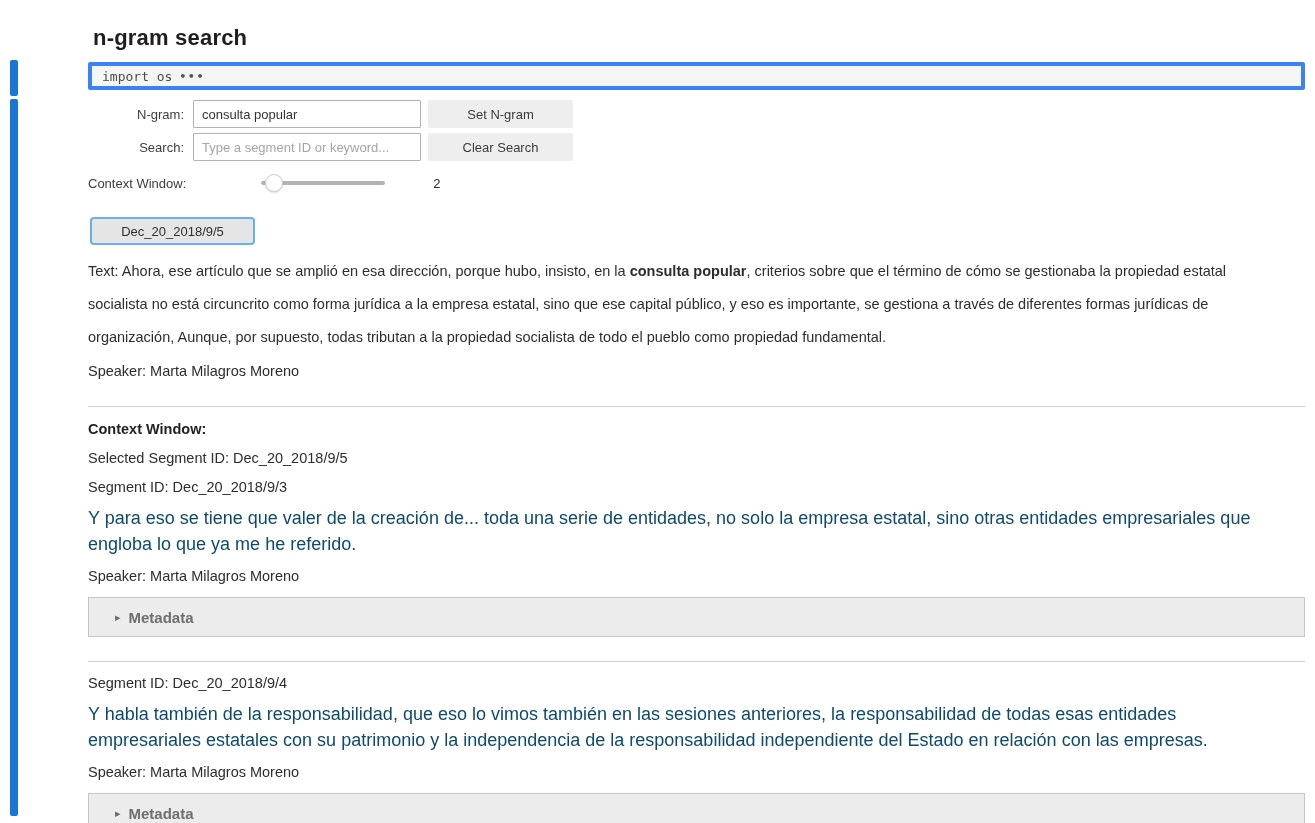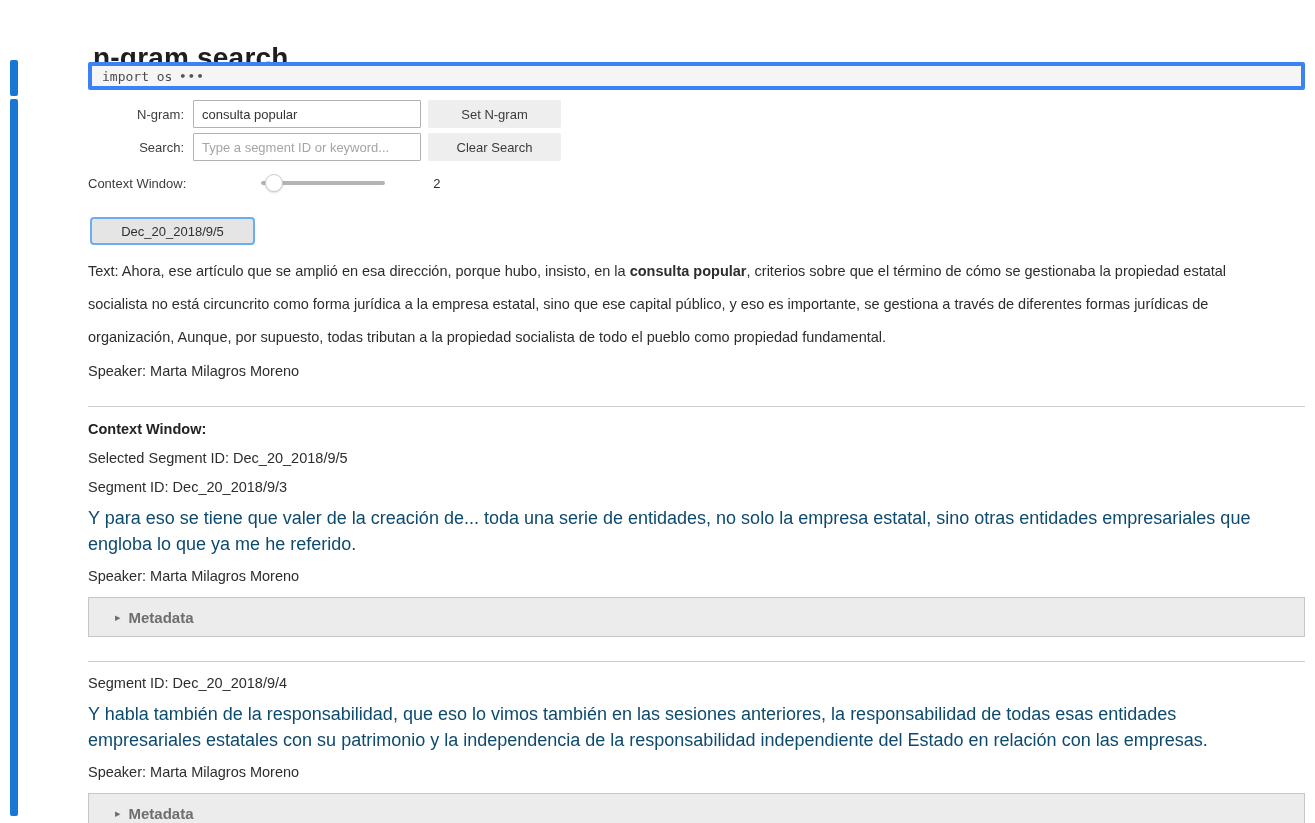--- a/index.html
+++ b/index.html
@@ -5,41 +5,41 @@
   html,body{margin:0;padding:0;}
   body{
     width:1315px;height:823px;position:relative;overflow:hidden;
     background:#ffffff;color:#333;
     font-family:"Liberation Sans",sans-serif;
   }
   .cell-bar{position:absolute;left:10px;width:8px;background:#1976d2;border-radius:2px;}
   .cell-bar.code{top:60px;height:36px;}
   .cell-bar.output{top:99px;height:717px;}
 
-  .page-title{position:absolute;left:93px;top:23px;font-size:28px;font-weight:700;color:#1e1e1e;letter-spacing:.2px;}
+  .page-title{position:absolute;left:93px;top:10px;font-size:22px;font-weight:700;color:#1e1e1e;letter-spacing:.2px;}
 
   .content{position:absolute;left:88px;top:62px;width:1217px;}
 
   .code-cell{
     height:28px;box-sizing:border-box;background:#f5f5f5;border:4px solid #3b82f6;border-radius:2px;
     display:flex;align-items:center;padding-left:10px;cursor:pointer;
     font-family:"DejaVu Sans Mono","Liberation Mono",monospace;font-size:13px;color:#4c4c4c;
   }
   .code-dots{margin-left:7px;font-size:11px;font-weight:700;letter-spacing:2px;color:#555;}
 
   .widget-area{margin-top:10px;}
   .form-row{display:flex;align-items:center;height:28px;margin-bottom:5px;}
   .form-label{width:96px;flex:none;text-align:right;padding-right:9px;font-size:13px;color:#3c3c3c;}
   .text-input{
     width:228px;height:28px;box-sizing:border-box;border:1px solid #b2b2b2;border-radius:1px;
     padding:0 8px;font-size:13px;color:#333;font-family:"Liberation Sans",sans-serif;outline:none;
   }
   .text-input::placeholder{color:#a5a5a5;}
   .widget-btn{
-    margin-left:7px;width:133px;height:28px;background:#eeeeee;border:none;border-radius:2px;
+    margin-left:7px;width:145px;height:28px;background:#eeeeee;border:none;border-radius:2px;
     font-size:13px;color:#3b3b3b;font-family:"Liberation Sans",sans-serif;cursor:pointer;
   }
   .slider-row{display:flex;align-items:center;height:28px;margin-top:8px;}
   .slider-track{position:relative;width:124px;height:4px;background:#b3b3b3;border-radius:2px;margin-left:75px;flex:none;}
   .slider-handle{
     position:absolute;left:4px;top:-7px;width:16px;height:16px;background:#fff;border:1px solid #ccc;
     border-radius:50%;box-shadow:0 1px 2px rgba(0,0,0,.15);cursor:grab;
   }
   .slider-value{margin-left:48px;font-size:13px;color:#2e2e2e;}
 

